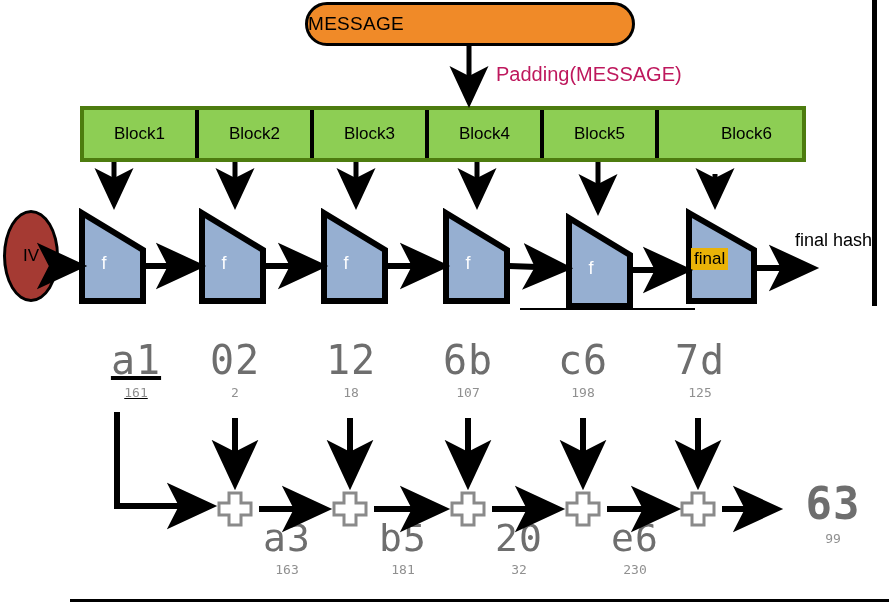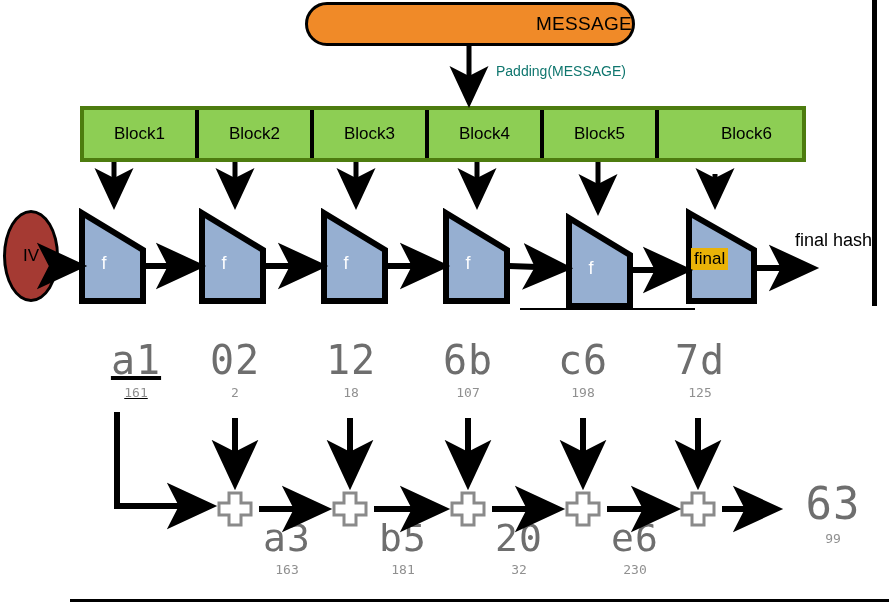--- a/index.html
+++ b/index.html
@@ -27,32 +27,32 @@
     left: 305px;
     top: 2px;
     width: 330px;
     height: 44px;
     background: #F08A28;
     border: 3px solid #000000;
     border-radius: 22px;
     box-sizing: border-box;
     display: flex;
     align-items: center;
-    justify-content: flex-end;
+    justify-content: flex-start;
     font-size: 19px;
     color: #000;
     letter-spacing: .3px;
   }
 
   
   #padding-label {
     left: 496px;
     top: 63px;
-    font-size: 14px;
-    color: #0f766e;
+    font-size: 20px;
+    color: #be185d;
     white-space: nowrap;
   }
 
   
   #blocks-strip {
     left: 80px;
     top: 106px;
     width: 726px;
     height: 56px;
     border: 4px solid #4d7c0f;
@@ -326,21 +326,21 @@
   <div class="sum-group" style="left:464px; top:519px;">
     <div class="sum-main">20</div>
     <div class="sum-dec">32</div>
   </div>
   <div class="sum-group" style="left:580px; top:519px;">
     <div class="sum-main">e6</div>
     <div class="sum-dec">230</div>
   </div>
 
   <div class="sum-group" style="left:778px; top:482px;">
-    <div class="sum-main" style="font-size:44px;">63</div>
+    <div class="sum-main" style="font-size:44px;font-weight:bold;">63</div>
     <div class="sum-dec">99</div>
   </div>
 
   <svg id="arrow-layer" viewBox="0 0 889 608">
     <defs>
       <marker id="ah-blk" markerWidth="9" markerHeight="9" refX="7.2" refY="4.5" orient="auto" markerUnits="strokeWidth">
         <path d="M0,0.6 L8.4,4.5 L0,8.4 L2,4.5 z" fill="#000000"></path>
       </marker>
       <marker id="ah-blk-sm" markerWidth="10" markerHeight="10" refX="8" refY="5" orient="auto" markerUnits="strokeWidth">
         <path d="M0,1 L9.2,5 L0,9 L2.2,5 z" fill="#000000"></path>

